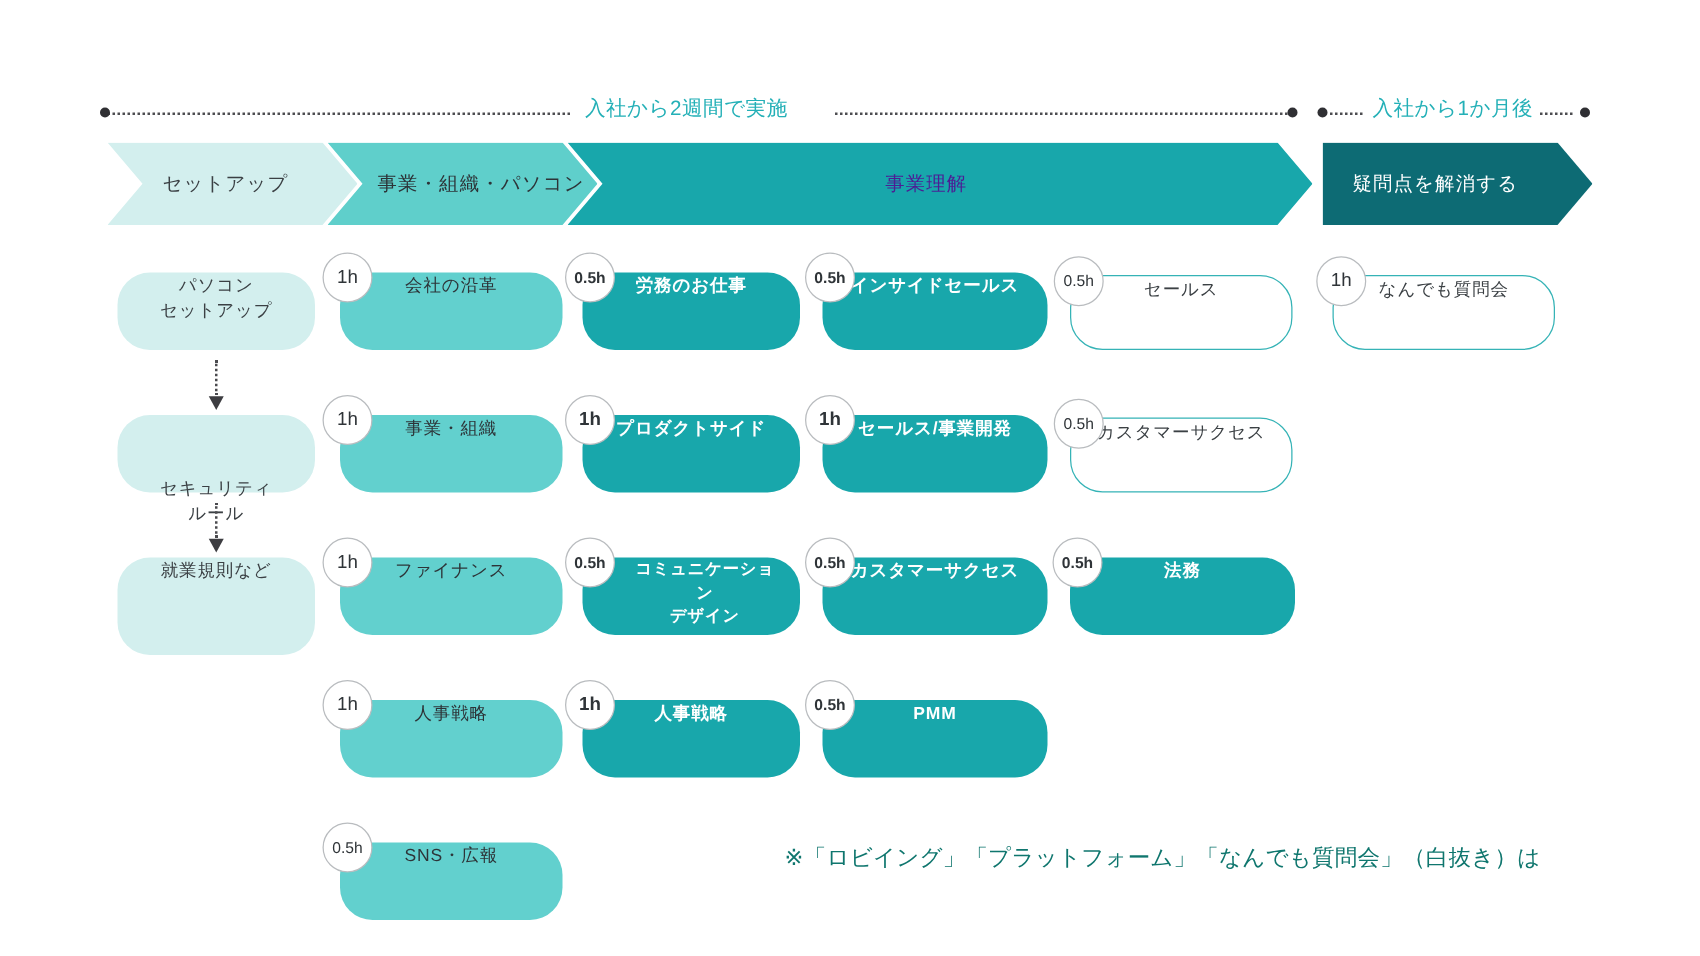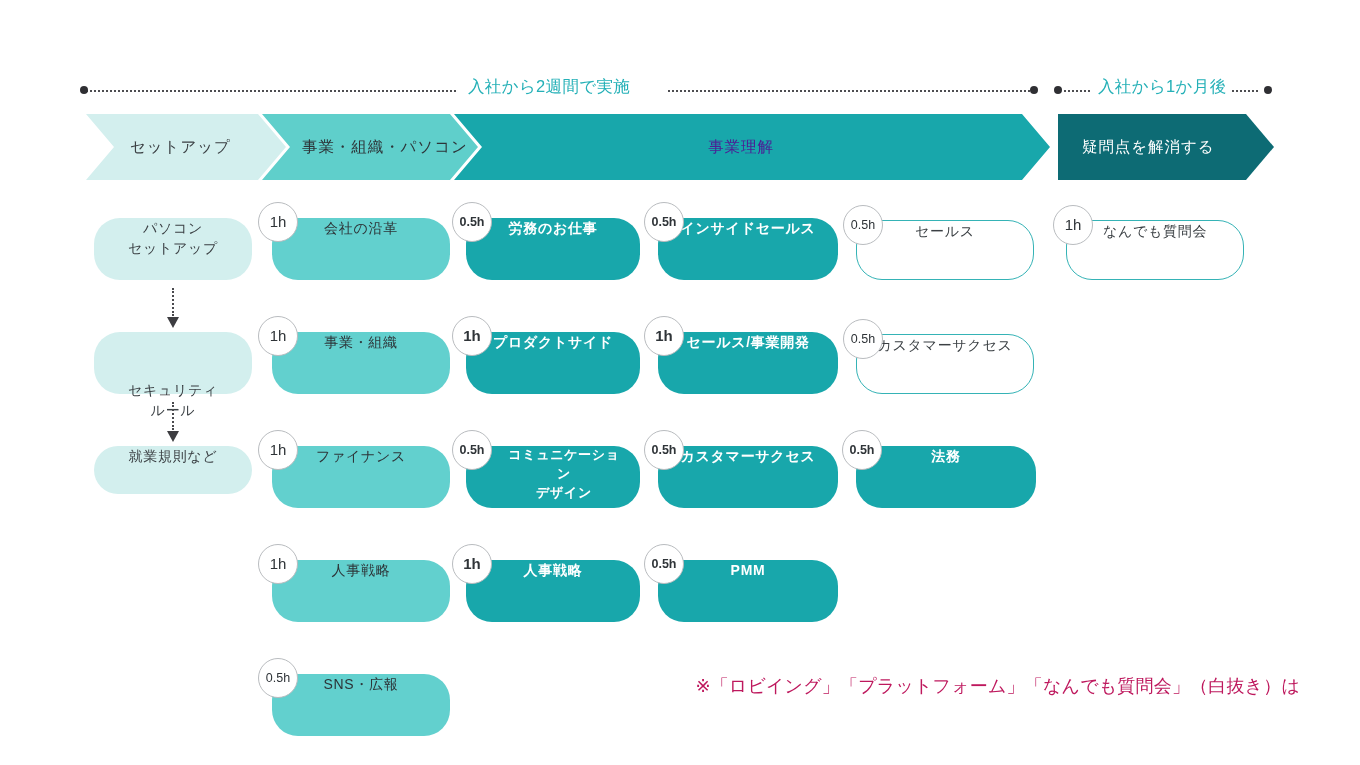--- a/index.html
+++ b/index.html
@@ -146,23 +146,23 @@
   }
 
   
   .footnote {
     position: absolute;
     left: 560px;
     top: 672px;
     width: 740px;
     font-size: 18px;
     line-height: 1.65;
-    color: #be185d;
+    color: #0f766e;
     letter-spacing: .01em;
-    text-align: right;
+    text-align: center;
   }
   .footnote .l2 { display: block; padding-left: 34px; }
 </style>
 </head>
 <body>
 
 <div class="stage">
 
   <div class="timeline">
 
@@ -218,21 +218,21 @@
 
     <div class="card plain" style="left:94px; top:332px; width:158px; height:62px;">
       <span style="white-space:pre-line;margin-top:48px;">セキュリティ
 ルール</span>
     </div>
     <div class="connector" style="left:167px; top:402px; height:40px;">
       <div class="line"></div>
         <div class="head"></div>
     </div>
 
-    <div class="card plain" style="left:94px; top:446px; width:158px; height:48px;">
+    <div class="card plain" style="left:94px; top:446px; width:158px; height:78px;">
       <span style="white-space:pre-line;">就業規則など</span>
     </div>
 
     <div class="card light" style="left:272px; top:218px; width:178px; height:62px;">
       <div class="badge big">1h</div>
       <span style="white-space:pre-line;">会社の沿革</span>
     </div>
     <div class="card light" style="left:272px; top:332px; width:178px; height:62px;">
       <div class="badge big">1h</div>
       <span style="white-space:pre-line;">事業・組織</span>

